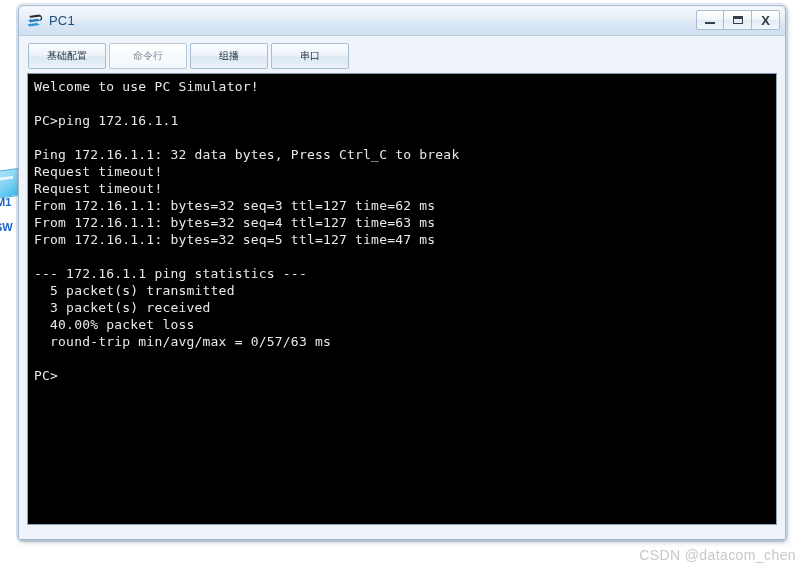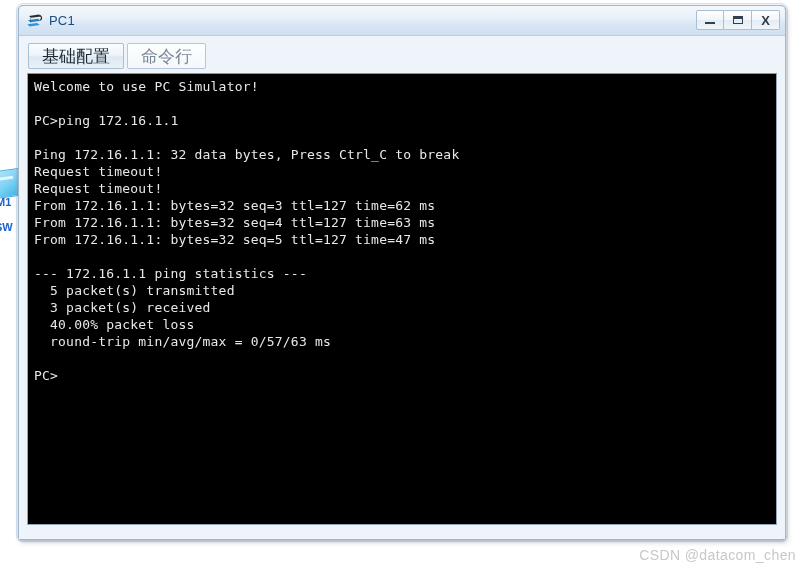--- a/index.html
+++ b/index.html
@@ -149,21 +149,21 @@
     margin-left: 1px;
   }
   .tab {
     min-width: 78px;
     padding: 0 13px;
     margin-right: 3px;
     border: 1px solid #a8bed2;
     border-radius: 2px;
     background: linear-gradient(to bottom, #fbfdfe 0%, #eef4fa 45%, #dde8f3 55%, #e9f1f8 100%);
     color: #1c2a36;
-    font-size: 17px;
+    font-size: 10px;
     display: flex;
     align-items: center;
     justify-content: center;
     cursor: default;
     box-sizing: border-box;
     white-space: nowrap;
   }
   .tab.active {
     background: linear-gradient(to bottom, #fdfefe 0%, #f8fbfd 50%, #f4f8fc 100%);
     color: #7b8794;
@@ -240,20 +240,22 @@
         <span class="glyph-close">X</span>
       </div>
     </div>
   </div>
 
   <div id="window-body">
 
     <div id="tab-bar">
       <div class="tab">基础配置</div>
       <div class="tab active">命令行</div>
+      <div class="tab">组播</div>
+      <div class="tab">串口</div>
     </div>
 
     <div id="terminal-frame">
       <pre id="terminal-output">Welcome to use PC Simulator!
 
 PC&gt;ping 172.16.1.1
 
 Ping 172.16.1.1: 32 data bytes, Press Ctrl_C to break
 Request timeout!
 Request timeout!

